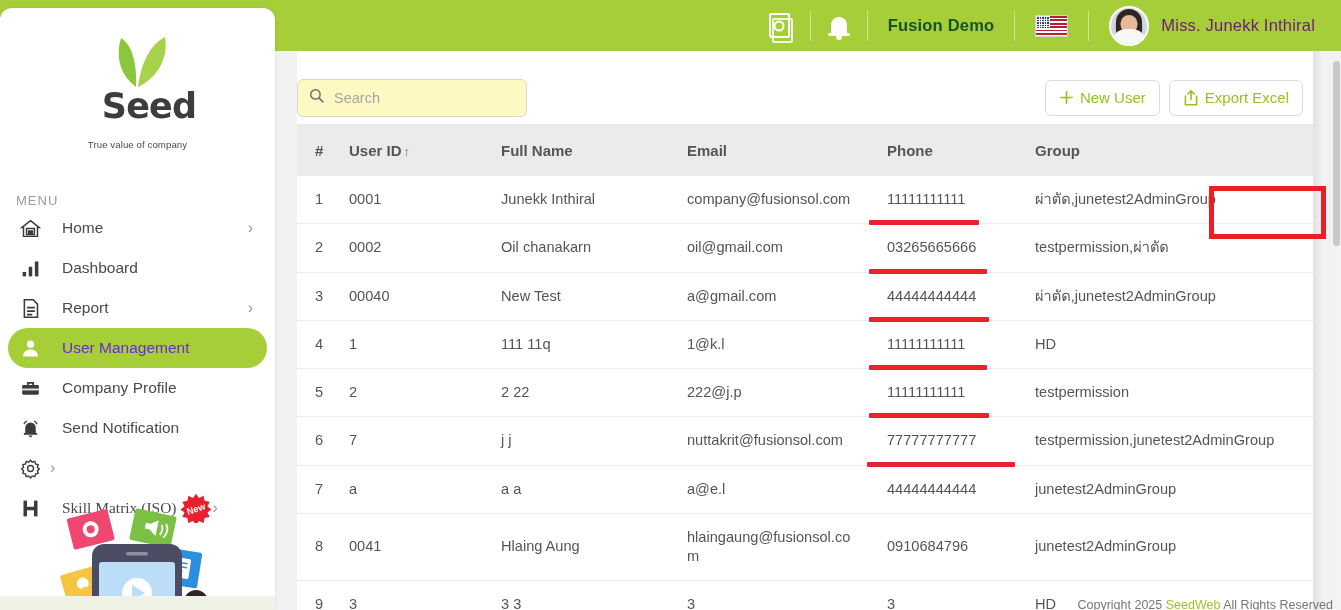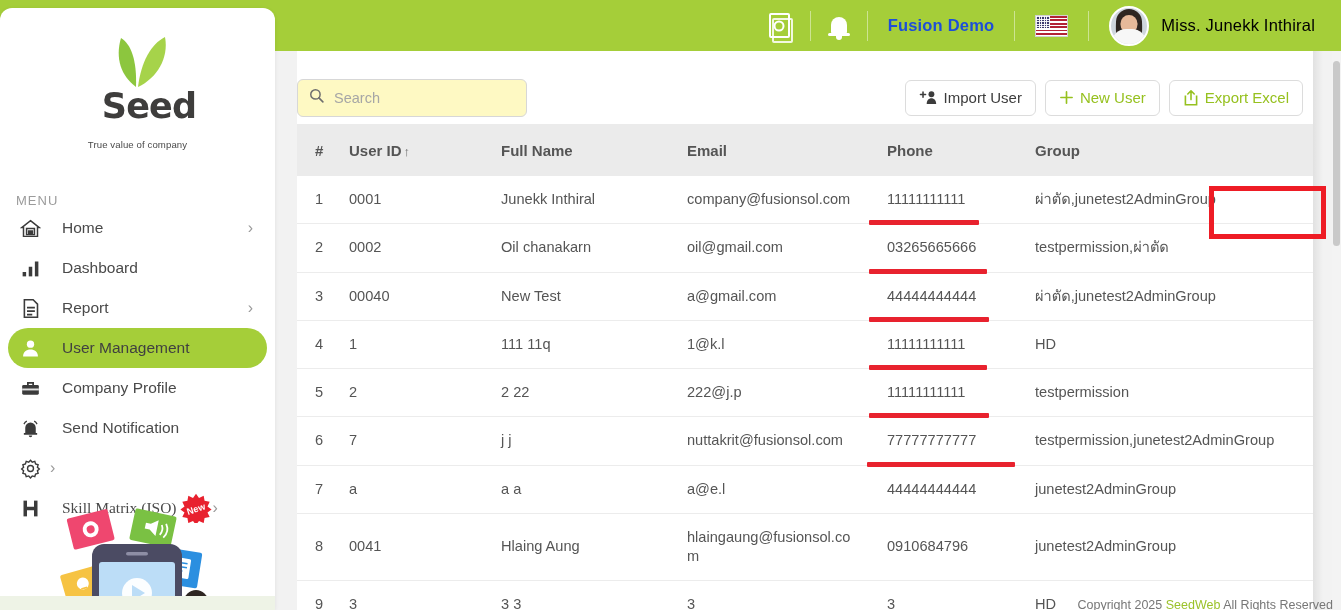--- a/index.html
+++ b/index.html
@@ -19,25 +19,25 @@
   .topbar-right {
     position: absolute; right: 0; top: 0; height: 51px;
     display: flex; align-items: center; gap: 0px;
   }
   .tb-cell {
     height: 51px; display: flex; align-items: center; justify-content: center;
     padding: 0 20px; position: relative;
   }
   .tb-div { width: 1px; height: 30px; background: rgba(255,255,255,0.45); }
   .tb-label {
-    color: #1d4ed8; font-size: 16.5px; font-weight: bold; letter-spacing: .2px;
+    color: #14532d; font-size: 16.5px; font-weight: bold; letter-spacing: .2px;
     white-space: nowrap;
   }
   .tb-user {
-    color: #000000; font-size: 16.5px; letter-spacing: .2px; white-space: nowrap;
+    color: #701a75; font-size: 16.5px; letter-spacing: .2px; white-space: nowrap;
     padding-right: 26px; padding-left: 12px;
   }
   .ic-settings-doc {
     width: 21px; height: 25px; border: 2px solid #fff; border-radius: 2px;
     position: relative; background: transparent;
   }
   .ic-settings-doc::before {
     content: ""; position: absolute; left: 50%; top: 50%;
     transform: translate(-50%,-50%);
     width: 7px; height: 7px; border-radius: 50%;
@@ -125,21 +125,21 @@
     color: #4a4a4a; font-size: 15.5px; cursor: pointer; position: relative;
   }
   .nav-item .nav-ico {
     width: 30px; display: flex; align-items: center; justify-content: flex-start;
     flex: 0 0 30px; color: #3b3b3b;
   }
   .nav-item .nav-txt { flex: 1 1 auto; padding-left: 12px; white-space: nowrap; }
   .nav-item .chev {
     flex: 0 0 auto; color: #9b9b9b; font-size: 16px; line-height: 1; padding-right: 4px;
   }
-  .nav-item.active { background: #a5ce39; color: #404040; }
+  .nav-item.active { background: #a5ce39; color: #6d28d9; }
   .nav-item.active .nav-ico { color: #ffffff; }
   .badge-new {
     width: 34px; height: 30px; position: relative; flex: 0 0 34px; margin-left: 2px;
   }
   .badge-new svg { display: block; }
   .promo {
     position: absolute; left: 0; right: 0; bottom: 0; height: 118px; overflow: hidden;
   }
 
   
@@ -411,30 +411,20 @@
           <span class="mag">
             <svg width="17" height="17" viewBox="0 0 24 24">
                 <circle cx="10.5" cy="10.5" r="6.6" fill="none" stroke="#6e6e6e" stroke-width="2.1"></circle>
                 <path d="M15.4 15.4 L21 21" stroke="#6e6e6e" stroke-width="2.3" stroke-linecap="round"></path>
               </svg>
           </span>
           <input type="text" placeholder="Search" style="">
         </div>
 
         <div class="tbtns">
-          <button class="btn dark">
-            <span class="bi">
-              <svg width="19" height="17" viewBox="0 0 26 22">
-                  <path d="M2 7 h7 M5.5 3.5 v7" stroke="#3c3c3c" stroke-width="2.1" stroke-linecap="round"></path>
-                  <circle cx="17" cy="6.5" r="4" fill="#3c3c3c"></circle>
-                  <path d="M10.5 20 C10.5 14.8 13.5 12 17 12 C20.5 12 23.5 14.8 23.5 20 Z" fill="#3c3c3c"></path>
-                </svg>
-            </span>
-            <span>Import User</span>
-          </button>
 
           <button class="btn green">
             <span class="bi">
               <svg width="15" height="15" viewBox="0 0 20 20">
                   <path d="M10 2.5 v15 M2.5 10 h15" stroke="#96c11f" stroke-width="2.2" stroke-linecap="round"></path>
                 </svg>
             </span>
             <span>New User</span>
           </button>
 

